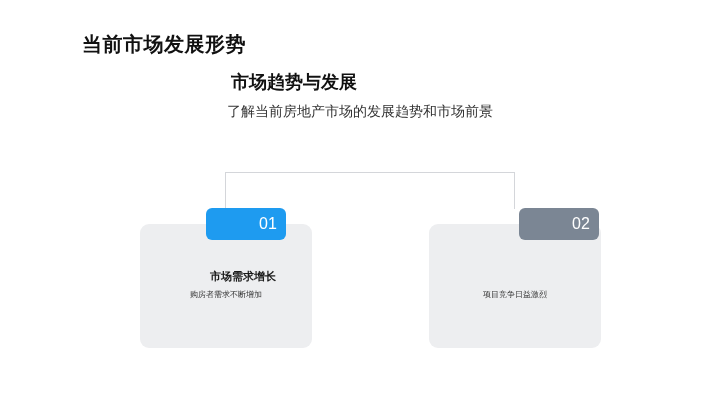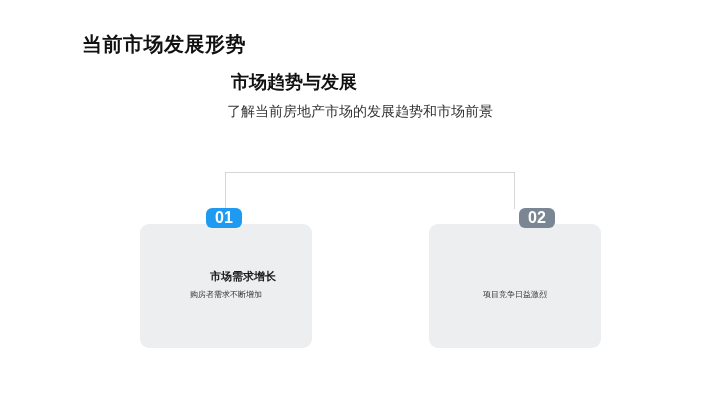--- a/index.html
+++ b/index.html
@@ -88,30 +88,31 @@
       top: 65px;
       text-align: center;
       font-size: 8px;
       color: #333333;
       white-space: nowrap;
     }
     .badge {
       position: absolute;
       top: 208px;
       width: 36px;
-      height: 20px;
+      height: 32px;
       border-radius: 6px;
       color: #ffffff;
       font-family: "Liberation Sans", "DejaVu Sans", sans-serif;
       font-size: 16px;
-      font-weight: bold;
+      font-weight: normal;
       display: flex;
       align-items: center;
       justify-content: center;
       z-index: 2;
+      padding-left: 44px;
     }
   </style>
 </head>
 <body>
 
 <div class="page-title">当前市场发展形势</div>
 
 <div class="section-title">市场趋势与发展</div>
 <div class="section-subtitle">了解当前房地产市场的发展趋势和市场前景</div>
 

